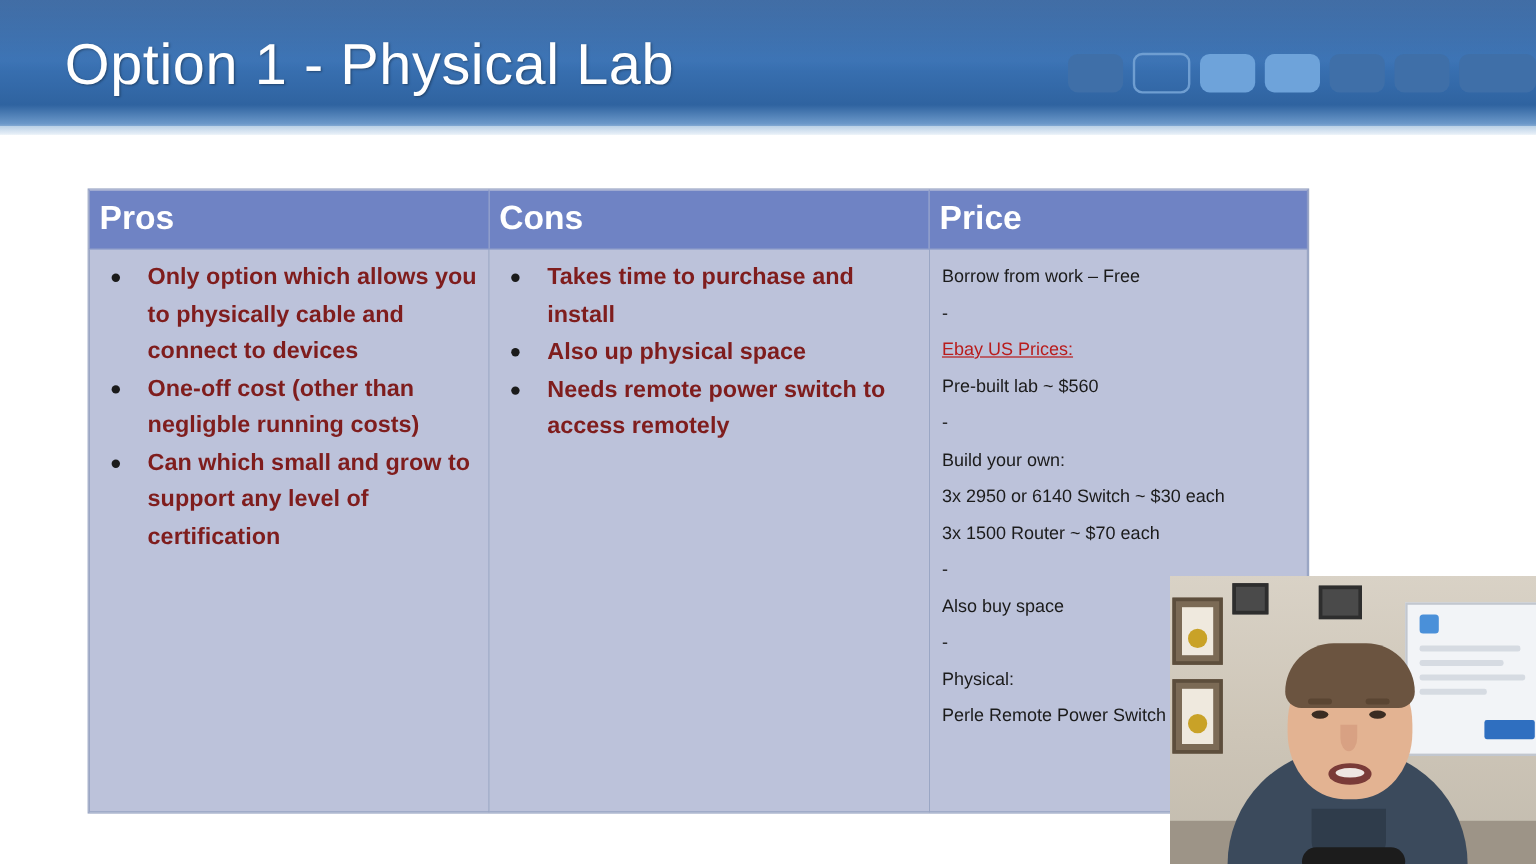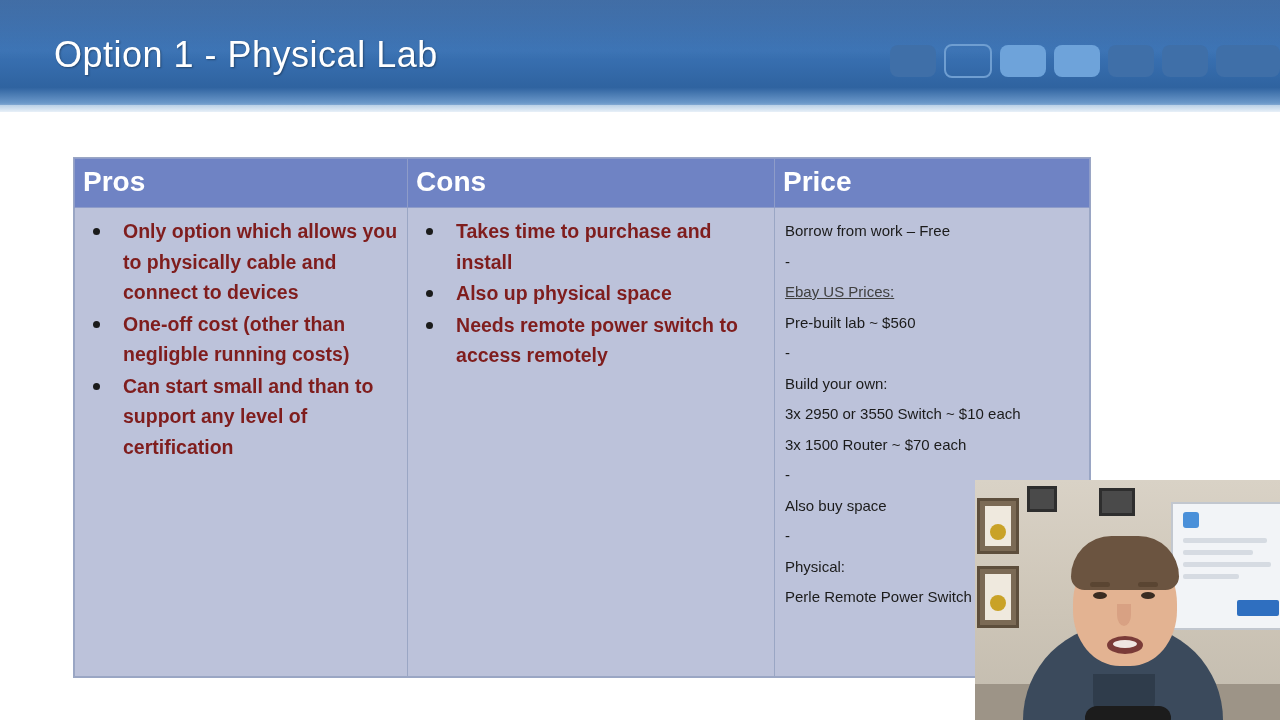--- a/index.html
+++ b/index.html
@@ -31,21 +31,21 @@
     top: 0;
     width: 1280px;
     height: 60px;
     background: linear-gradient(to bottom, rgba(255,255,255,0.10), rgba(255,255,255,0.0));
     pointer-events: none;
   }
   .slide-title {
     position: absolute;
     left: 54px;
     top: 20px;
-    font-size: 36px;
+    font-size: 48px;
     line-height: 70px;
     color: #ffffff;
     font-weight: 400;
     letter-spacing: 0.5px;
     text-shadow: 1px 1px 2px rgba(0,0,0,0.35);
     white-space: nowrap;
   }
   .header-underline {
     position: absolute;
     left: 0;
@@ -152,21 +152,21 @@
     padding: 0 0 0 4px;
   }
   .price-line {
     font-size: 15px;
     line-height: 30.5px;
     color: #1b1b1b;
     font-weight: 400;
     white-space: nowrap;
   }
   .price-line.link {
-    color: #404040;
+    color: #b91c1c;
     text-decoration: underline;
   }
 
   
   .webcam {
     position: absolute;
     left: 975px;
     top: 480px;
     width: 305px;
     height: 240px;
@@ -372,39 +372,39 @@
         <th>Cons</th>
         <th>Price</th>
       </tr>
     </thead>
     <tbody>
       <tr>
         <td>
           <ul class="bullets">
             <li>Only option which allows you to physically cable and connect to devices</li>
             <li>One-off cost (other than negligble running costs)</li>
-            <li>Can start small and than to support any level of certification</li>
+            <li>Can which small and grow to support any level of certification</li>
           </ul>
         </td>
         <td>
           <ul class="bullets">
             <li>Takes time to purchase and install</li>
             <li>Also up physical space</li>
             <li>Needs remote power switch to access remotely</li>
           </ul>
         </td>
         <td>
           <div class="price-lines">
             <div class="price-line">Borrow from work – Free</div>
             <div class="price-line">-</div>
             <div class="price-line link">Ebay US Prices:</div>
             <div class="price-line">Pre-built lab ~ $560</div>
             <div class="price-line">-</div>
             <div class="price-line">Build your own:</div>
-            <div class="price-line">3x 2950 or 3550 Switch ~ $10 each</div>
+            <div class="price-line">3x 2950 or 6140 Switch ~ $30 each</div>
             <div class="price-line">3x 1500 Router ~ $70 each</div>
             <div class="price-line">-</div>
             <div class="price-line">Also buy space</div>
             <div class="price-line">-</div>
             <div class="price-line">Physical:</div>
             <div class="price-line">Perle Remote Power Switch ~ $100</div>
           </div>
         </td>
       </tr>
     </tbody>

